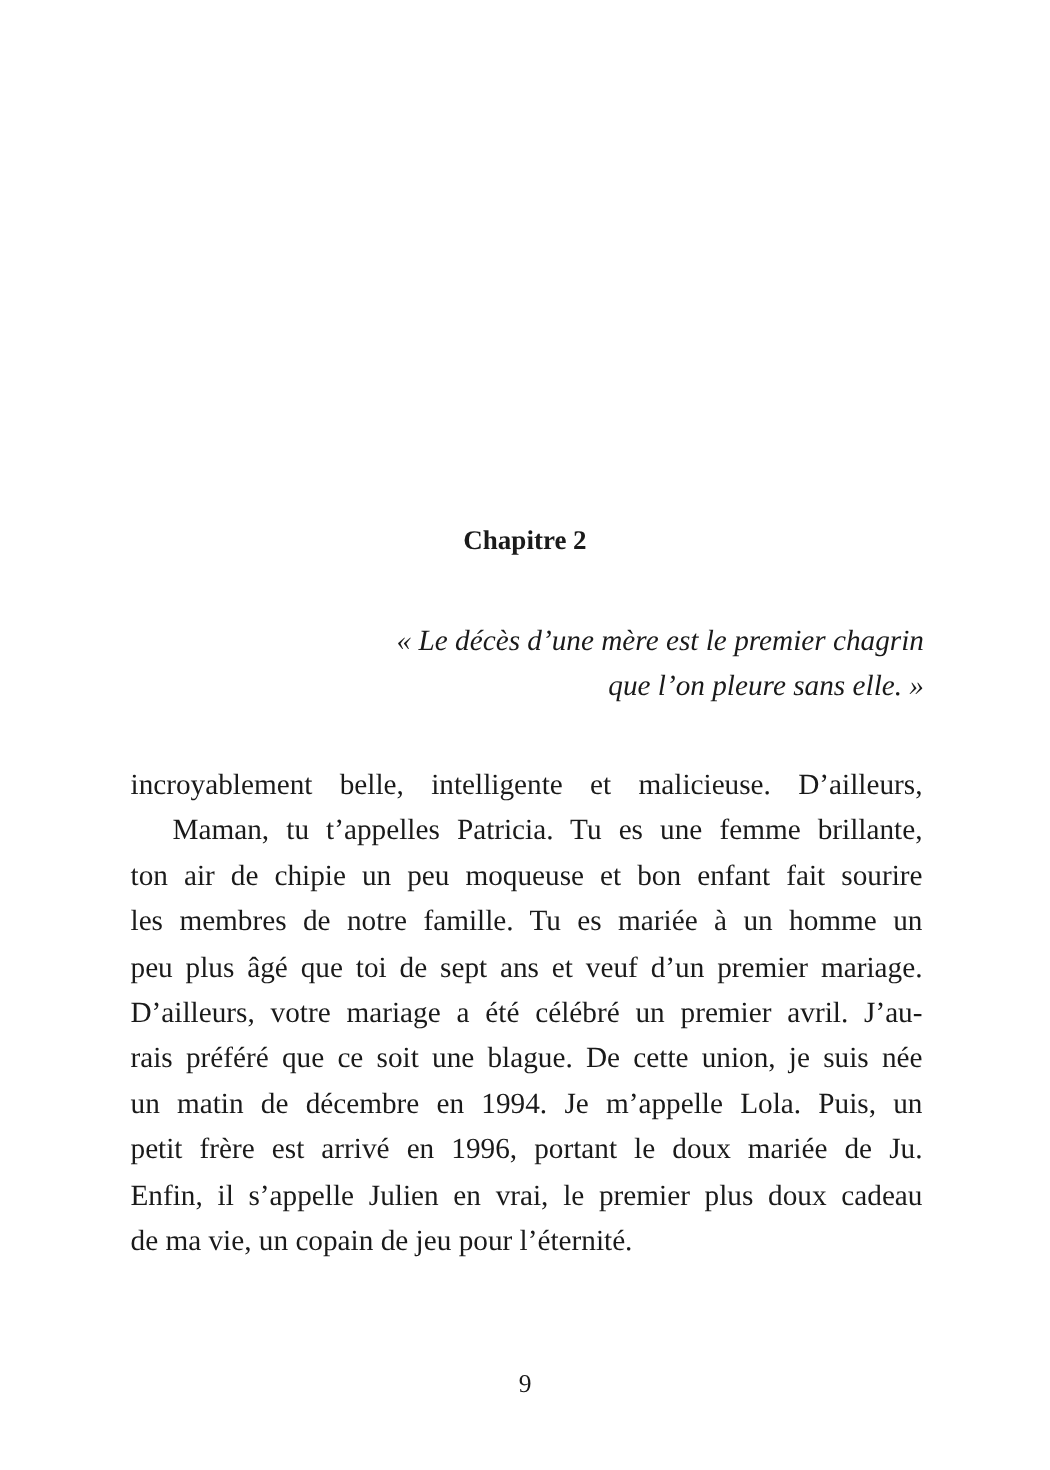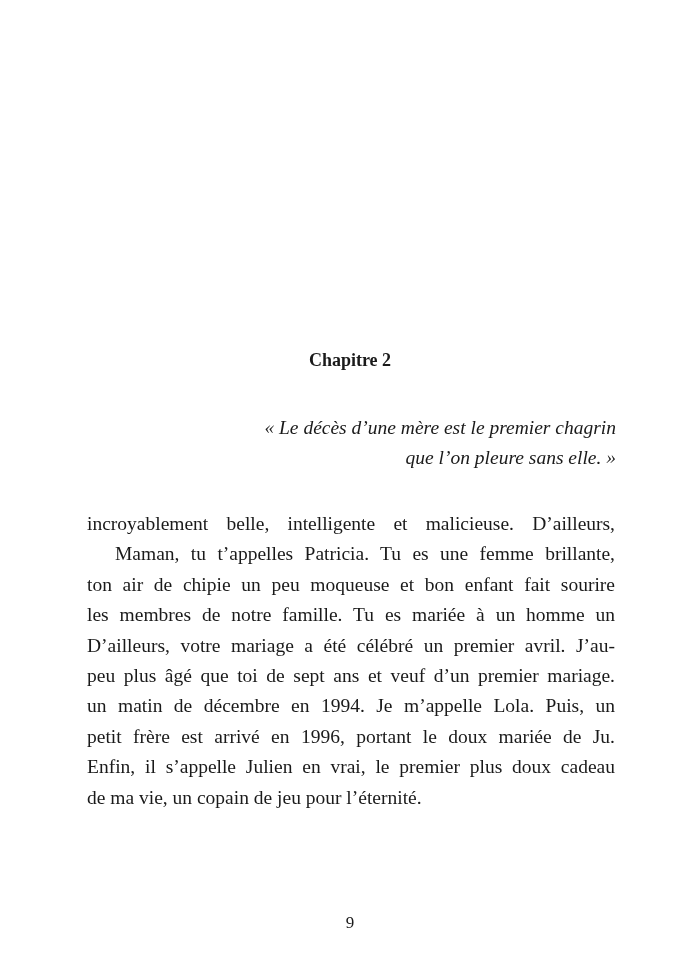--- a/index.html
+++ b/index.html
@@ -73,22 +73,23 @@
   <div class="epigraph">
     <span class="line">« Le décès d’une mère est le premier chagrin</span>
     <span class="line">que l’on pleure sans elle. »</span>
   </div>
 
   <div class="body-text">
     <span class="line">incroyablement belle, intelligente et malicieuse. D’ailleurs,</span>
     <span class="line first">Maman, tu t’appelles Patricia. Tu es une femme brillante,</span>
     <span class="line">ton air de chipie un peu moqueuse et bon enfant fait sourire</span>
     <span class="line">les membres de notre famille. Tu es mariée à un homme un</span>
+    <span class="line">peu plus âgé que toi de sept ans et veuf d’un premier mariage.</span>
     <span class="line">D’ailleurs, votre mariage a été célébré un premier avril. J’au-</span>
-    <span class="line">peu plus âgé que toi de sept ans et veuf d’un premier mariage.</span>
+    <span class="line">rais préféré que ce soit une blague. De cette union, je suis née</span>
     <span class="line">un matin de décembre en 1994. Je m’appelle Lola. Puis, un</span>
     <span class="line">petit frère est arrivé en 1996, portant le doux mariée de Ju.</span>
     <span class="line">Enfin, il s’appelle Julien en vrai, le premier plus doux cadeau</span>
     <span class="line last">de ma vie, un copain de jeu pour l’éternité.</span>
   </div>
 
   <div class="page-number">9</div>
 </div>
 
 </body></html>

